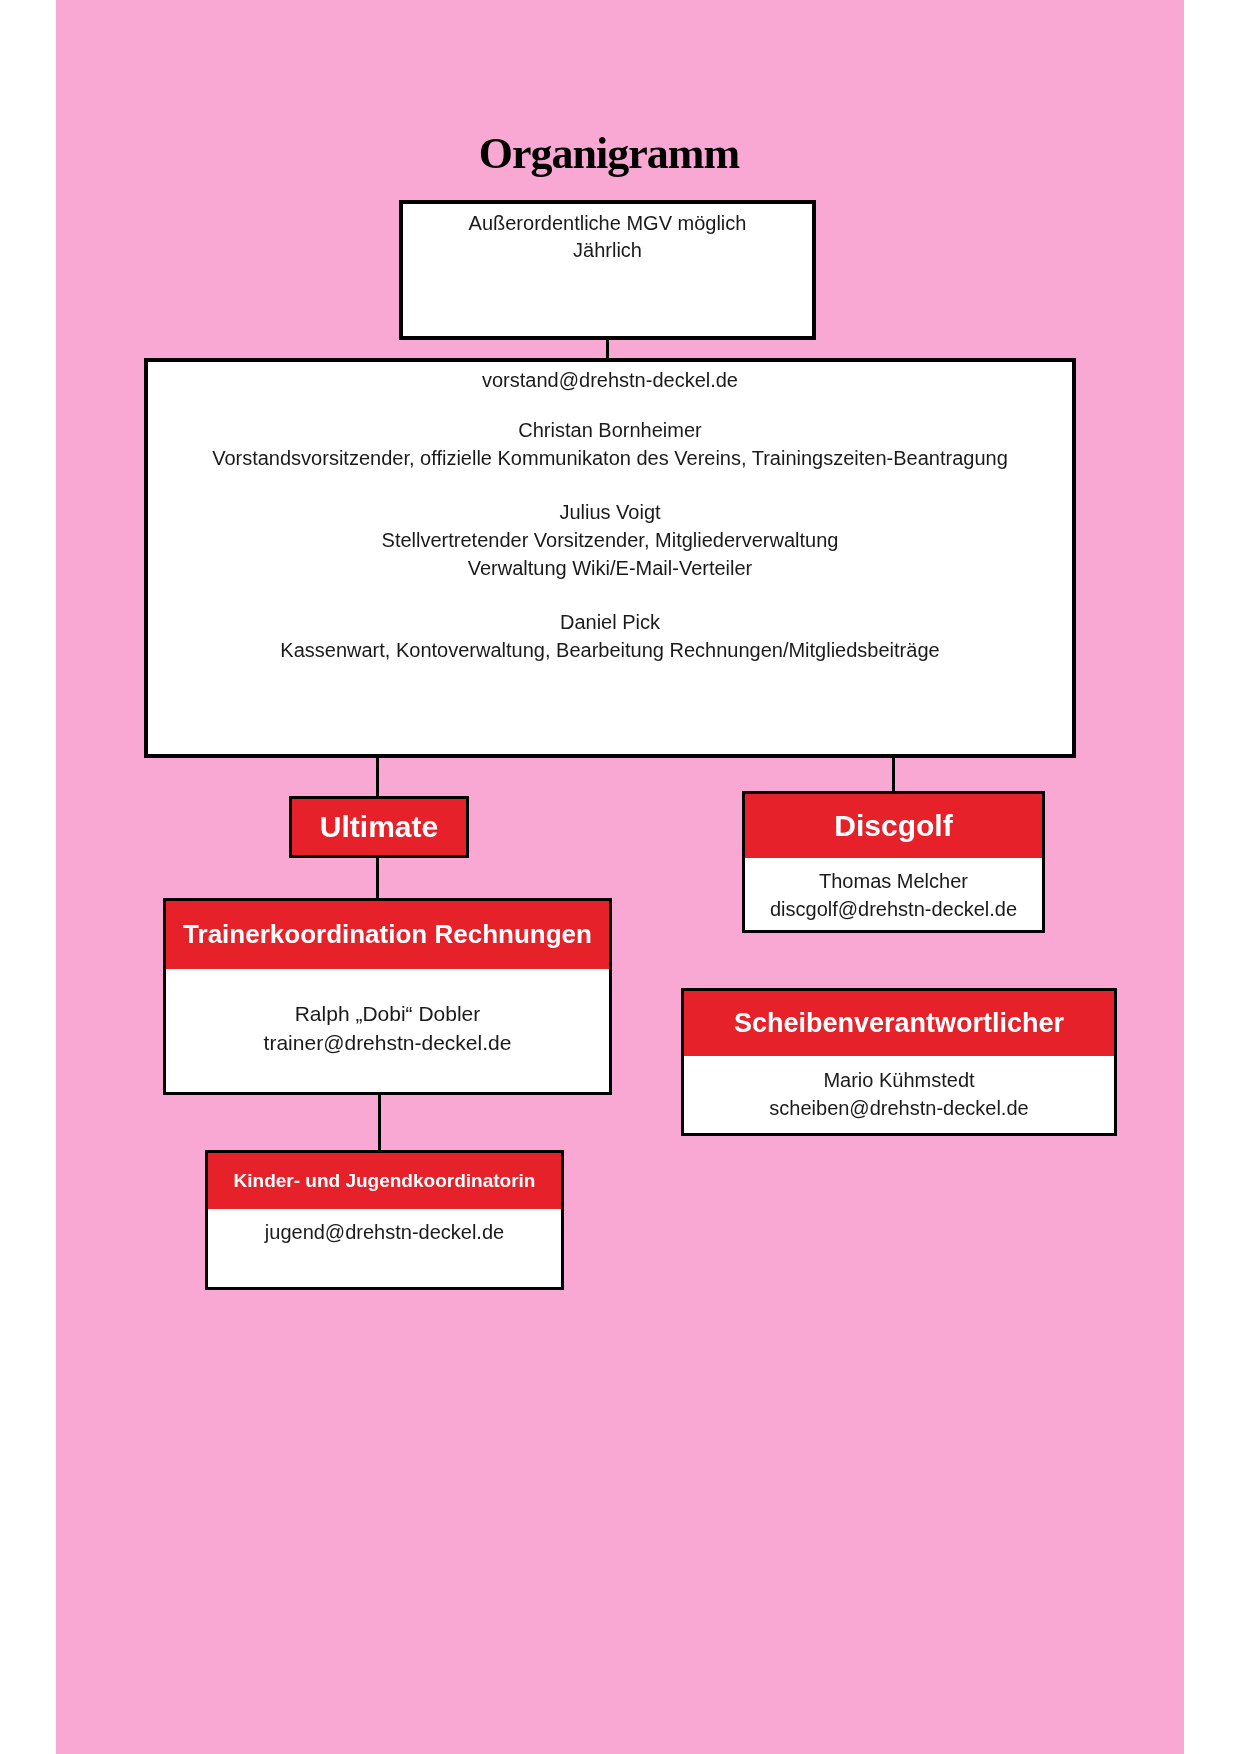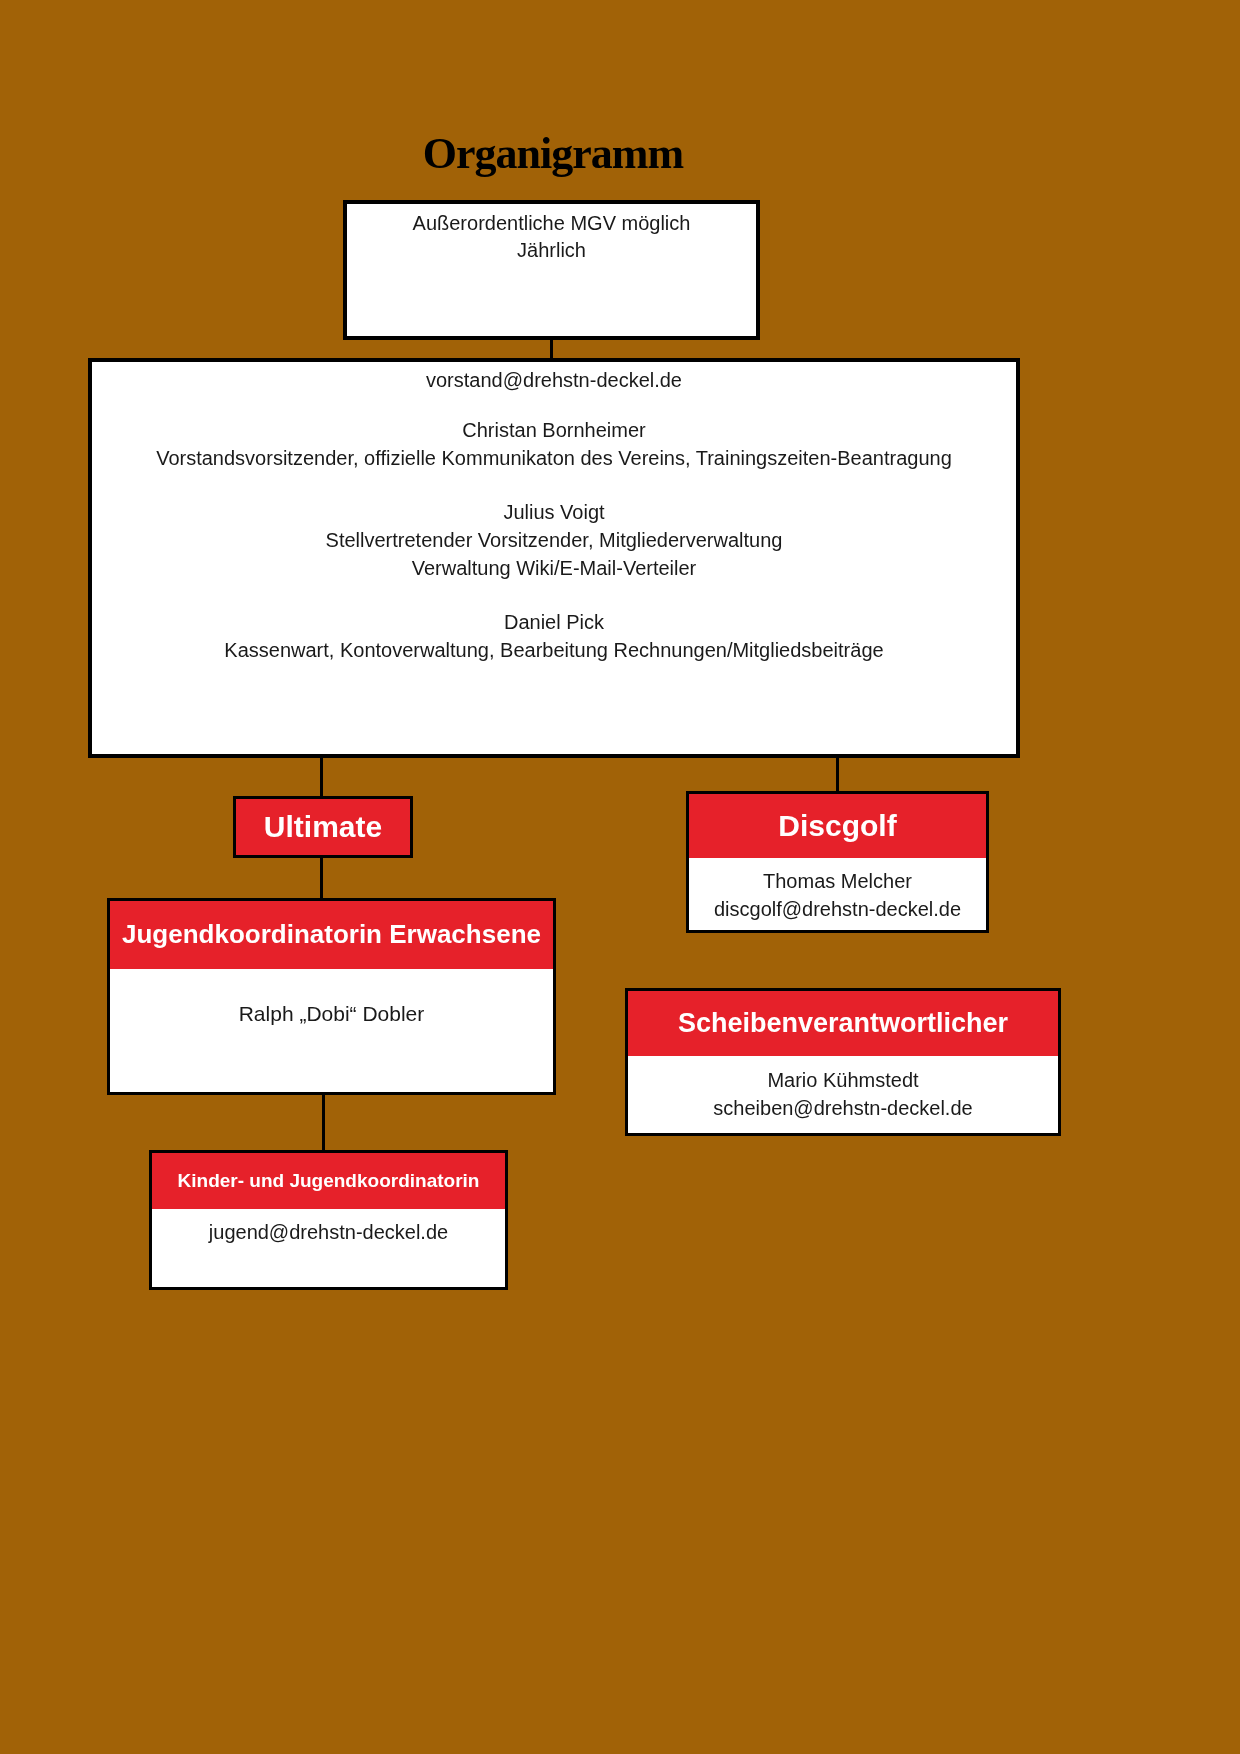--- a/index.html
+++ b/index.html
@@ -1,21 +1,21 @@
 <!DOCTYPE html>
 <html style="--accent-red: #e6212a; --line-black: #000000;"><head>
 <meta charset="utf-8">
 <style>
   html,body{margin:0;padding:0;background:#ffffff;}
   .page{
     position:relative;
-    width:1240px;
+    width:1128px;
     height:1754px;
     margin:0 auto;
-    background:#a16207;
+    background:#f9a8d4;
     font-family:"Liberation Sans",sans-serif;
     color:#1a1a1a;
     overflow:hidden;
   }
   .page-title{
     position:absolute;
     top:128px;
     left:0;
     width:1106px;
     text-align:center;
@@ -103,23 +103,24 @@
 
   <div class="node" style="left:686px;top:791px;width:303px;height:142px">
     <div class="hdr" style="height:64px;font-size:30px">Discgolf</div>
     <div class="body" style="font-size:20px;line-height:28px;padding-top:9px">
       <div>Thomas Melcher</div>
       <div>discgolf@drehstn-deckel.de</div>
     </div>
   </div>
 
   <div class="node" style="left:107px;top:898px;width:449px;height:197px">
-    <div class="hdr" style="height:68px;font-size:26px">Jugendkoordinatorin Erwachsene</div>
+    <div class="hdr" style="height:68px;font-size:26px">Trainerkoordination Rechnungen</div>
     <div class="body" style="font-size:21px;line-height:29px;padding-top:30px">
       <div>Ralph „Dobi“ Dobler</div>
+      <div>trainer@drehstn-deckel.de</div>
     </div>
   </div>
 
   <div class="node" style="left:625px;top:988px;width:436px;height:148px">
     <div class="hdr" style="height:65px;font-size:27px">Scheibenverantwortlicher</div>
     <div class="body" style="font-size:20px;line-height:28px;padding-top:10px">
       <div>Mario Kühmstedt</div>
       <div>scheiben@drehstn-deckel.de</div>
     </div>
   </div>

